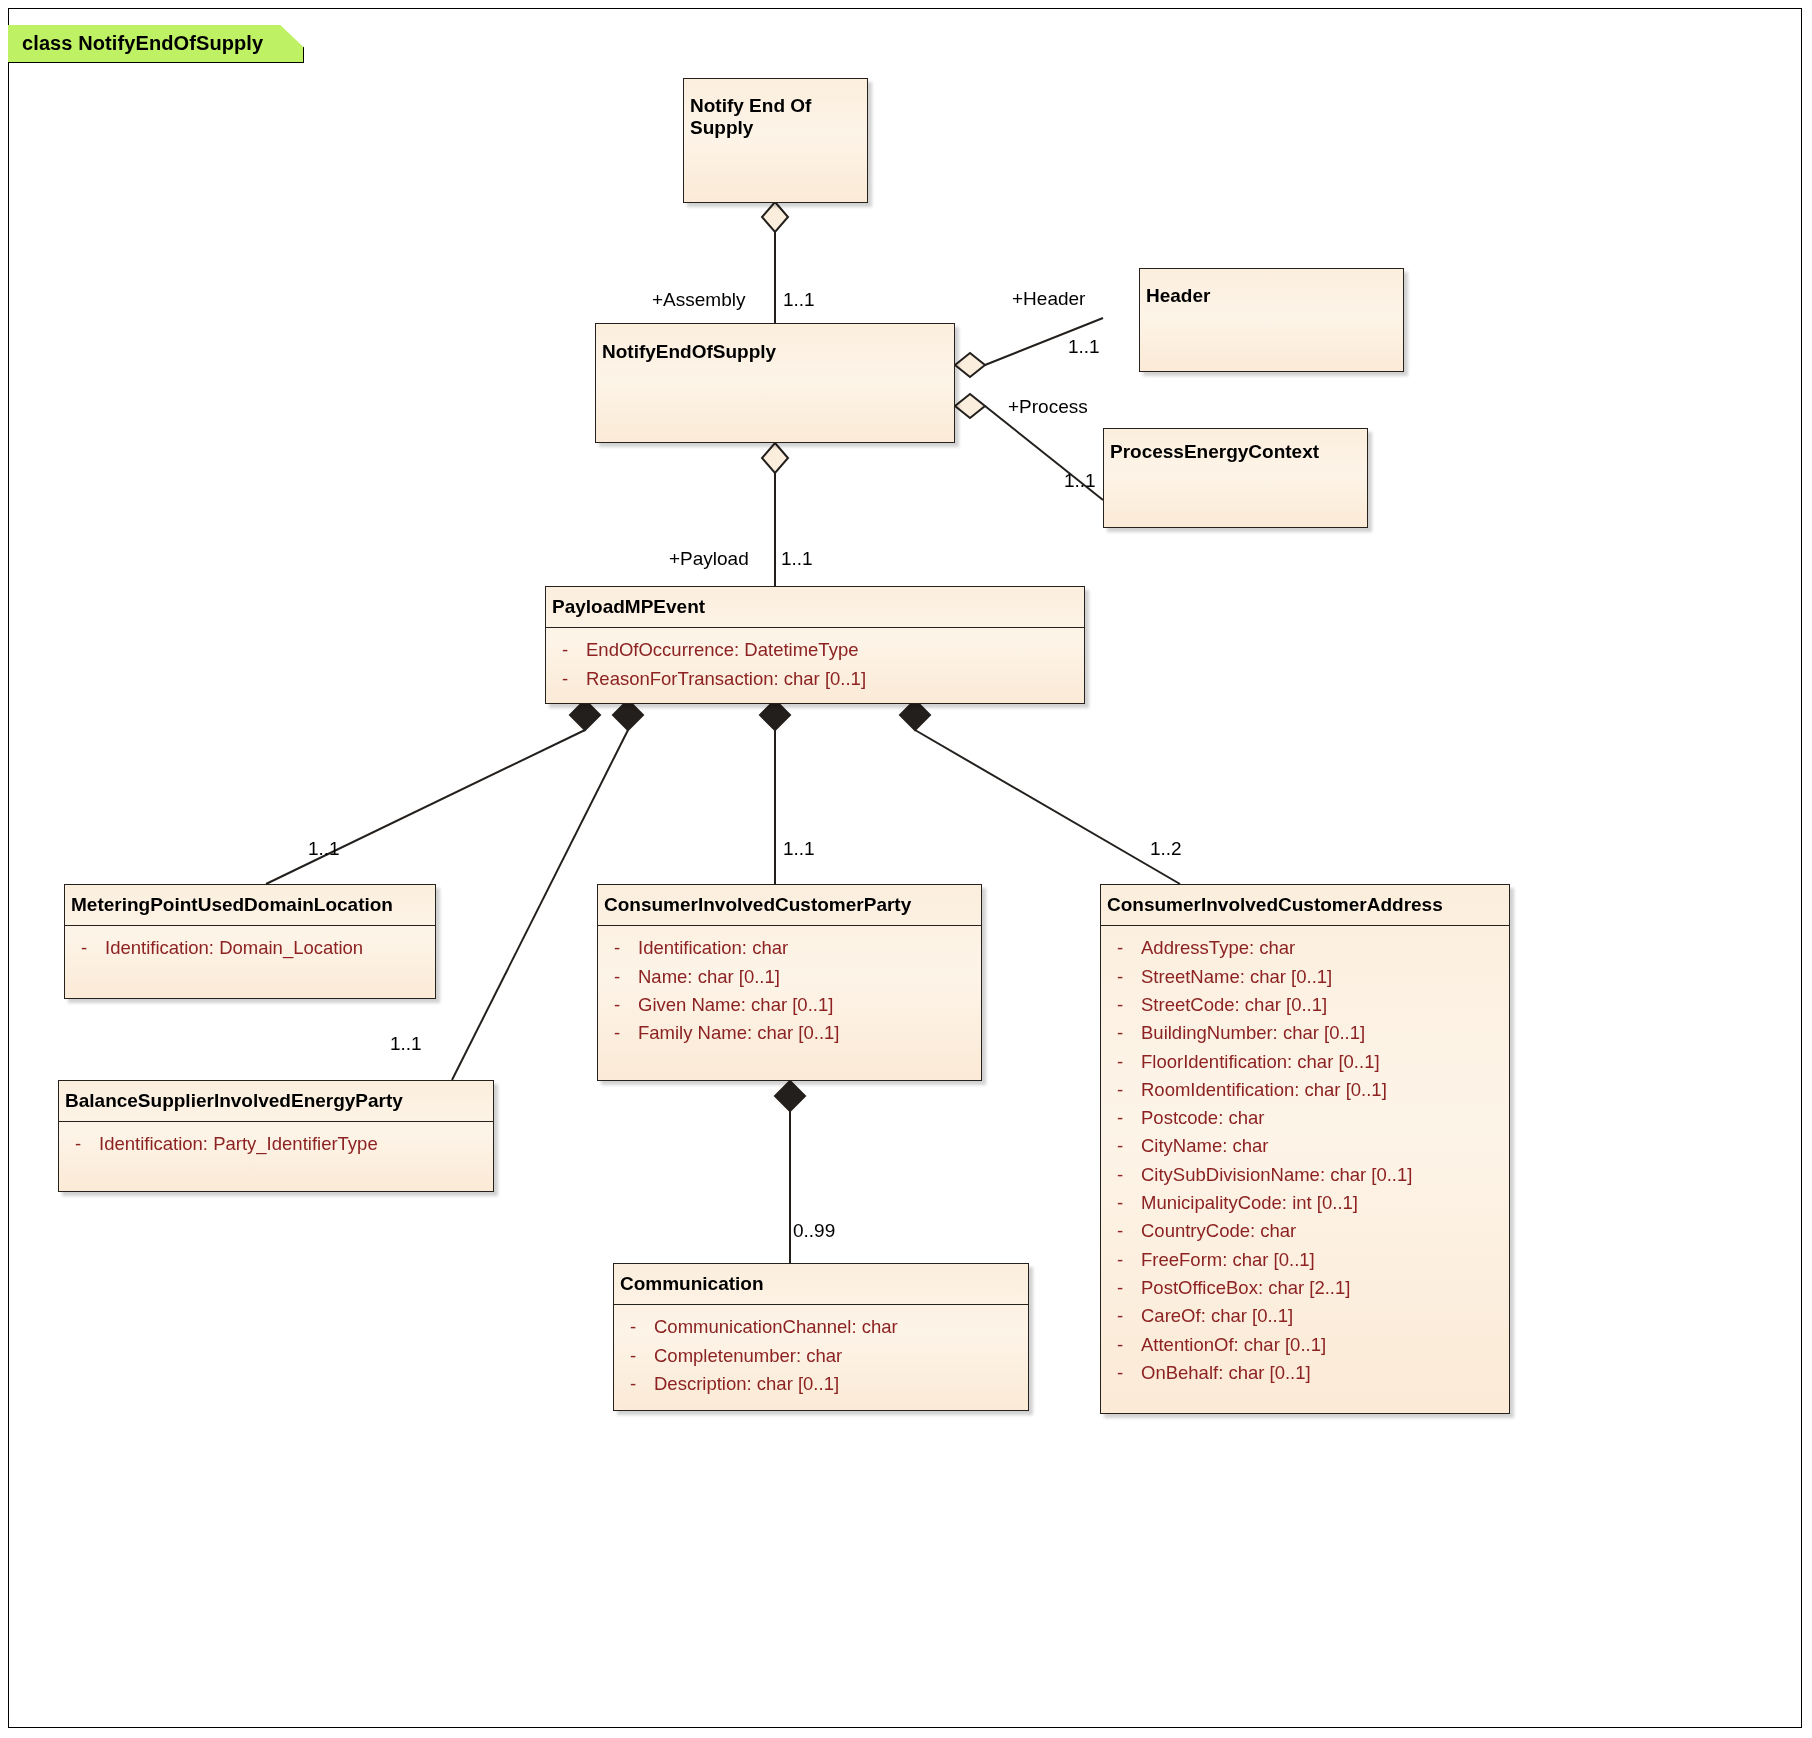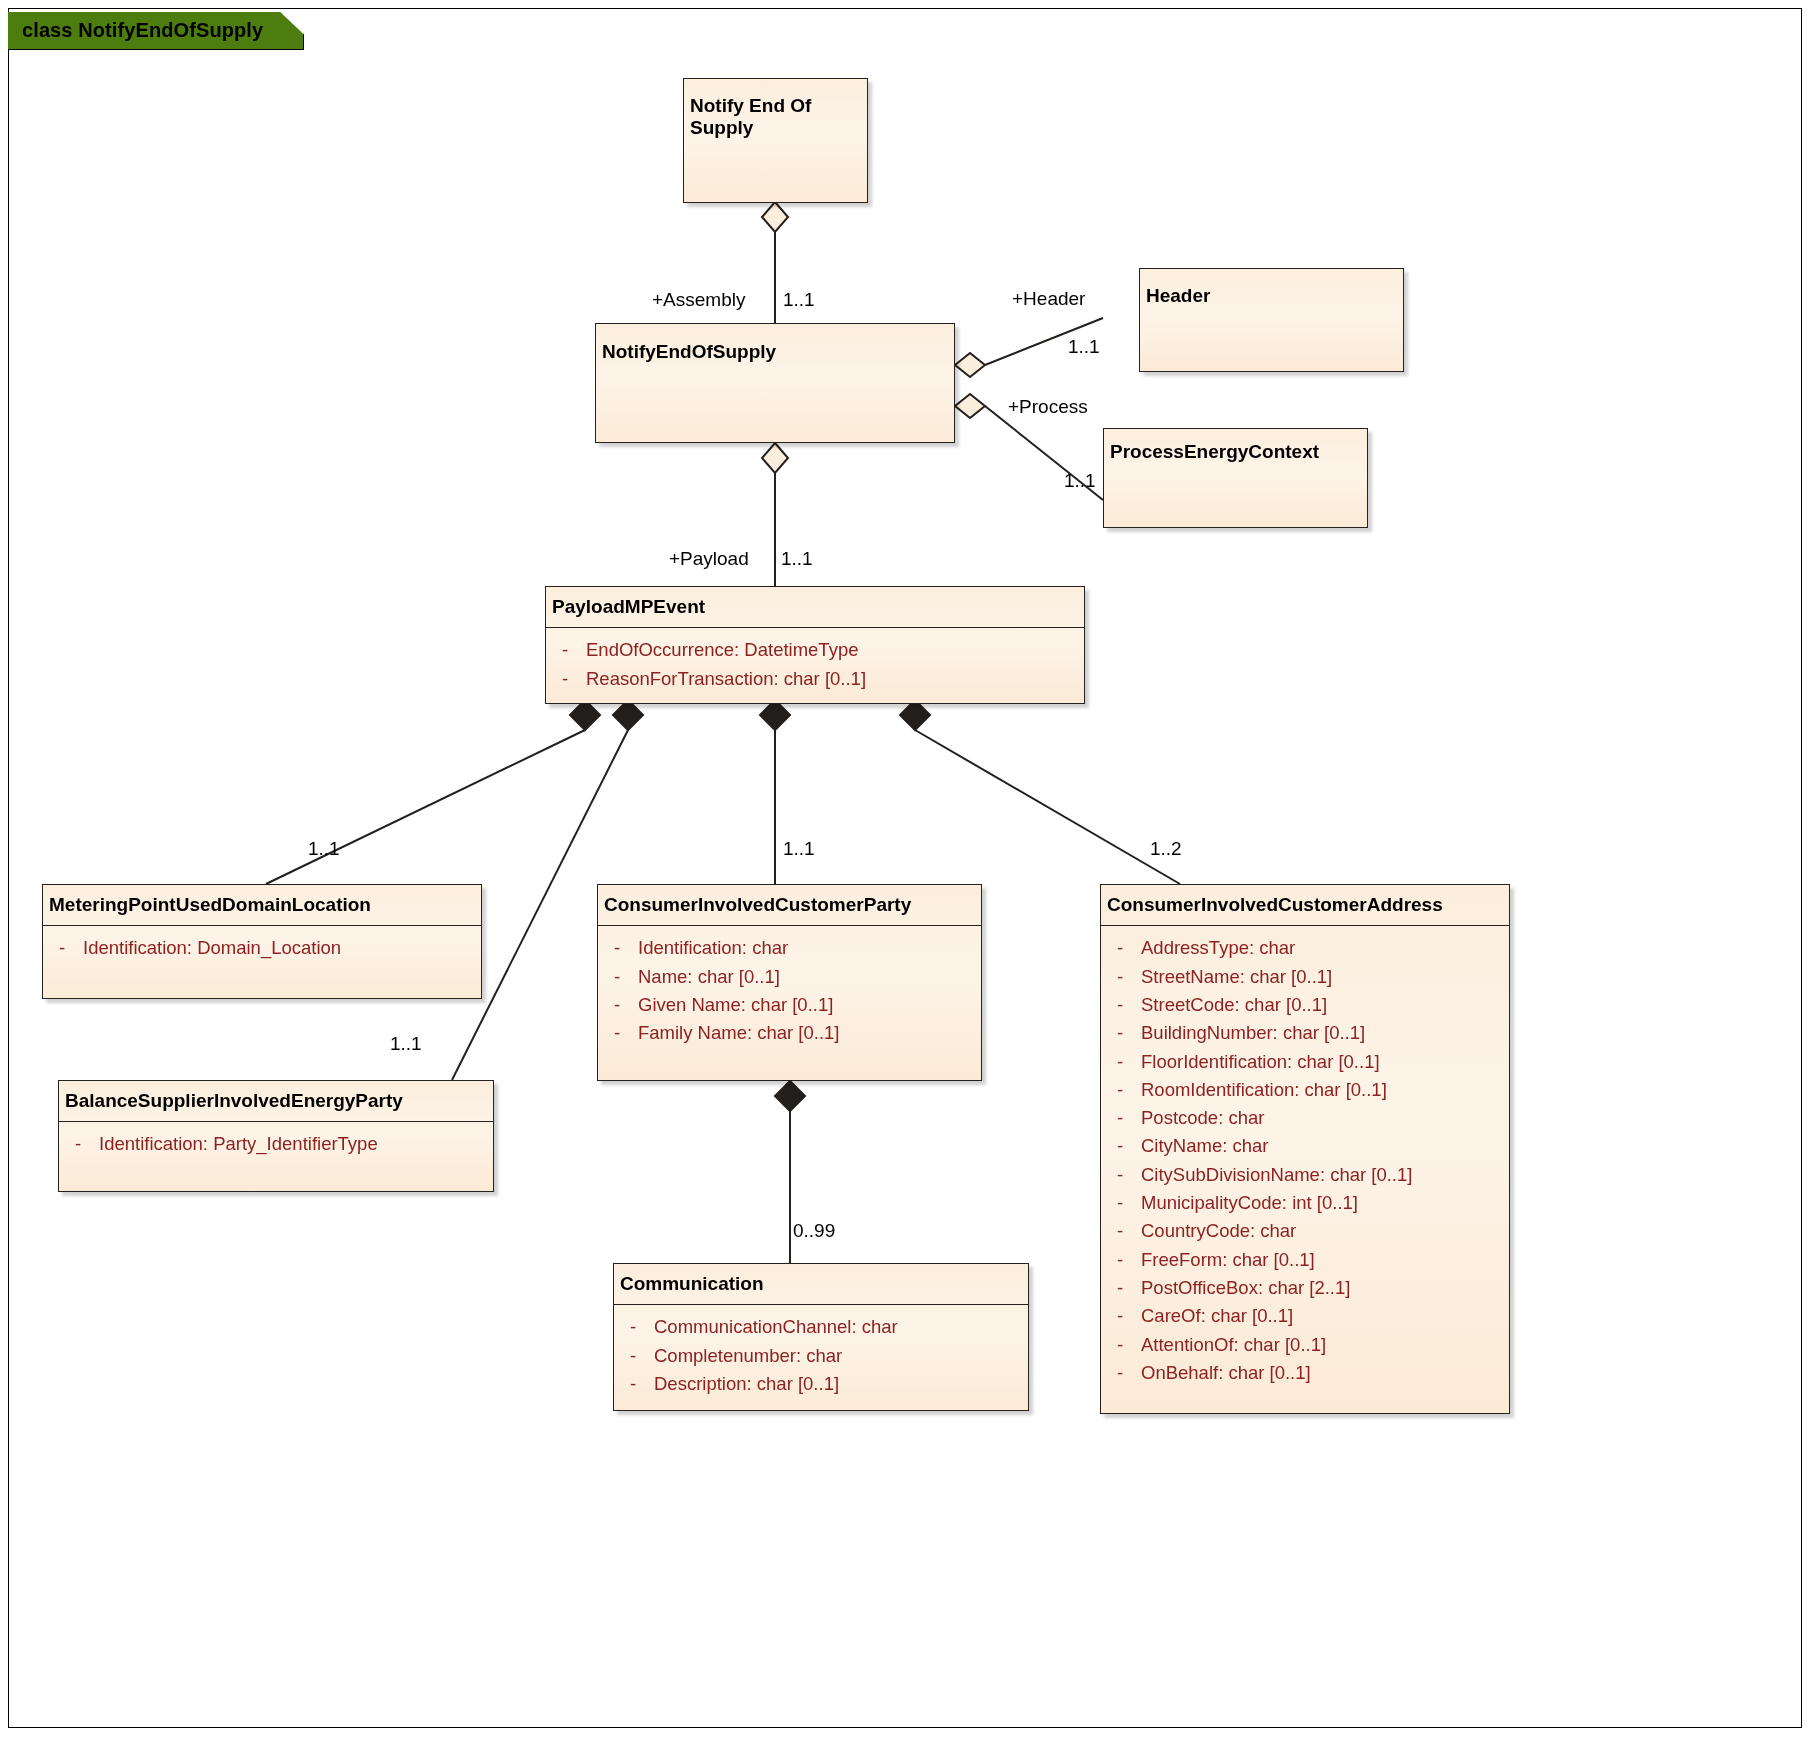--- a/index.html
+++ b/index.html
@@ -24,26 +24,26 @@
     top: 8px;
     width: 1794px;
     height: 1720px;
     border: 1px solid #000000;
     box-sizing: border-box;
   }
   
   #frame-tab {
     position: absolute;
     left: 8px;
-    top: 12px;
+    top: 25px;
     height: 38px;
     padding: 0 40px 0 14px;
     display: flex;
     align-items: center;
-    background: #4d7c0f;
+    background: #bef264;
     border-right: 1px solid #000000;
     border-bottom: 1px solid #000000;
     box-sizing: border-box;
     -webkit-clip-path: polygon(0 0, calc(100% - 24px) 0, 100% 60%, 100% 100%, 0 100%);
     clip-path: polygon(0 0, calc(100% - 24px) 0, 100% 60%, 100% 100%, 0 100%);
     z-index: 6;
   }
   #frame-tab .tab-text {
     font-size: 20px;
     font-weight: bold;
@@ -222,21 +222,21 @@
         <span class="vis">-</span>
         <span class="sig">EndOfOccurrence: DatetimeType</span>
       </div>
       <div class="uml-attr">
         <span class="vis">-</span>
         <span class="sig">ReasonForTransaction: char [0..1]</span>
       </div>
     </div>
   </div>
 
-  <div class="uml-class" style="left:42px; top:884px; width:440px; height:115px;">
+  <div class="uml-class" style="left:64px; top:884px; width:372px; height:115px;">
     <div class="uml-name">MeteringPointUsedDomainLocation</div>
     <div class="uml-sep"></div>
     <div class="uml-attrs">
       <div class="uml-attr">
         <span class="vis">-</span>
         <span class="sig">Identification: Domain_Location</span>
       </div>
     </div>
   </div>
 

